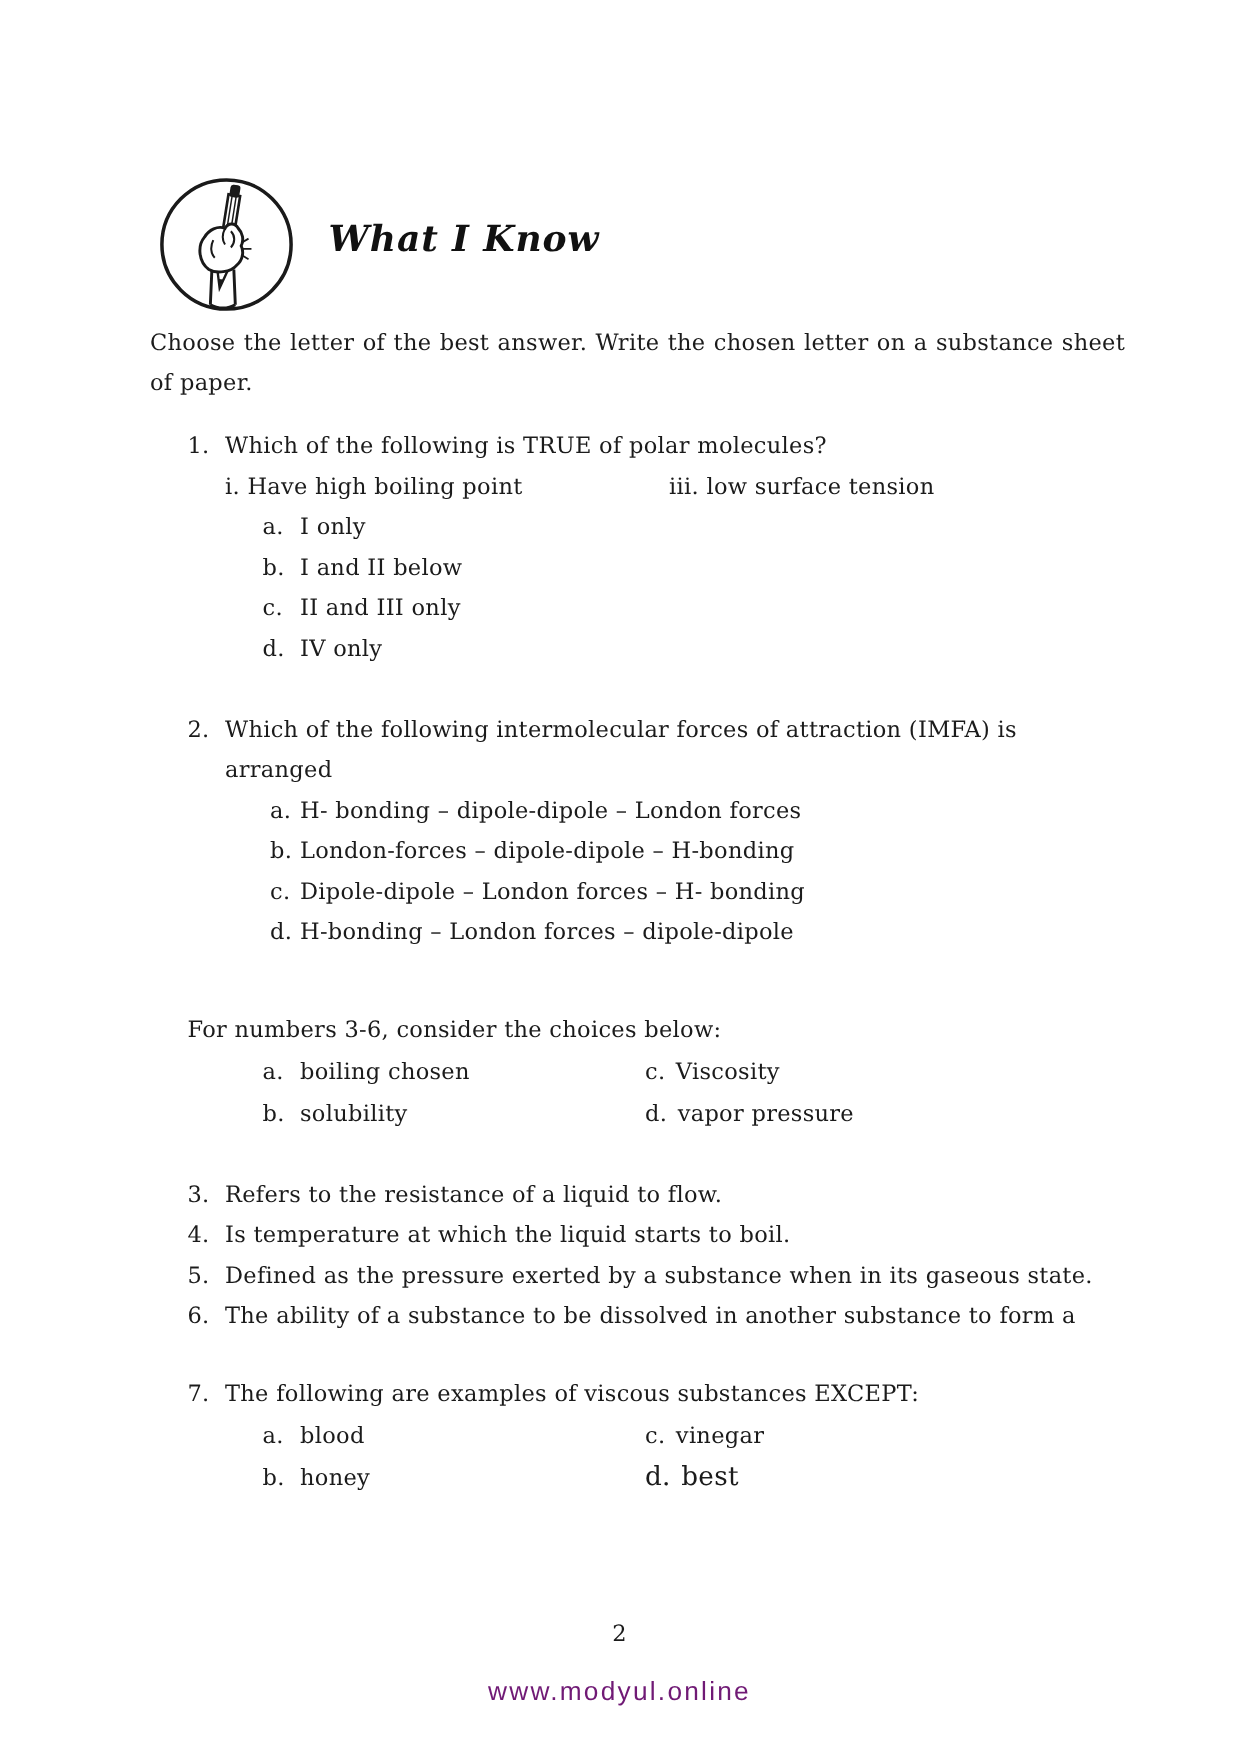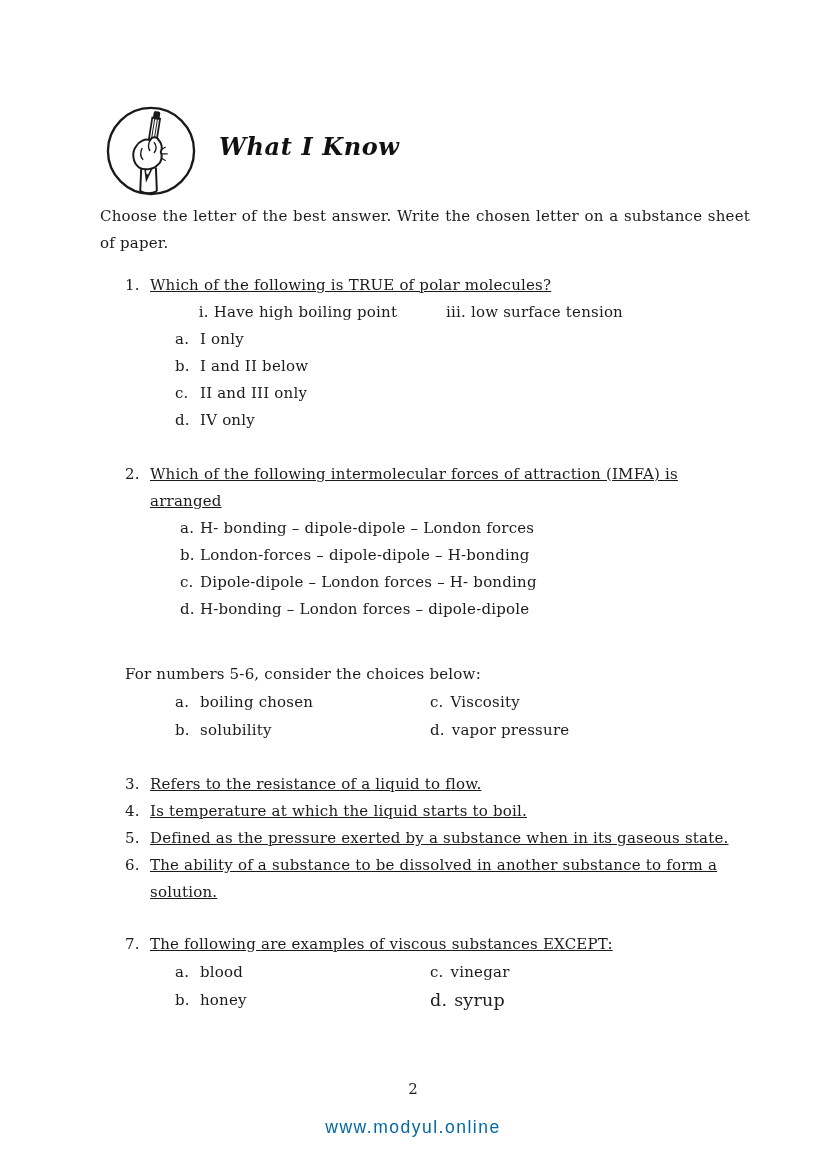--- a/index.html
+++ b/index.html
@@ -6,43 +6,43 @@
   .page {
     position: relative;
     width: 826px; height: 1169px;
     background: #ffffff;
     color: #1b1b1b;
     font-family: "DejaVu Serif", serif;
     font-size: 15px;
     letter-spacing: 0.2px;
     overflow: hidden;
   }
-  .content { position: absolute; left: 100px; top: 0; width: 650px; }
+  .content { position: absolute; left: 100px; top: 12px; width: 650px; }
 
   .header { margin-top: 104px; display: flex; align-items: center; height: 94px; }
   .icon-circle { width: 92px; height: 92px; flex: none; margin-left: 5px; }
   .title {
     margin: 0 0 10px 22px;
     font-size: 24px;
     font-weight: bold;
     font-style: italic;
     letter-spacing: 0.6px;
     color: #111;
   }
 
   .instructions { margin-top: 5px; line-height: 27px; text-align: justify; }
 
   .line { line-height: 27px; }
 
   .q-row { display: flex; line-height: 27px; }
   .q-num { width: 25px; margin-left: 25px; flex: none; }
-  .q-text { flex: 1; text-decoration: underline; }
+  .q-text { flex: 1; }
 
   .stmt-row { display: flex; margin-left: 50px; line-height: 27px; }
-  .stmt-left { width: 296px; flex: none; text-align: center; }
+  .stmt-left { width: 296px; flex: none; }
 
   .choices { margin-left: 75px; }
   .choices.q2-indent { margin-left: 80px; }
   .choice-row { display: flex; line-height: 27px; }
   .choice-label { width: 25px; flex: none; }
   .choices.q2-indent .choice-label { width: 20px; }
 
   .tc-row { display: flex; margin-left: 75px; line-height: 28px; }
   .tc-left { display: flex; width: 255px; flex: none; }
   .tc-left .choice-label { width: 25px; flex: none; }
@@ -58,21 +58,21 @@
   .footer-page-num {
     position: absolute; top: 1076px; left: 0; width: 826px;
     text-align: center; line-height: 27px; color: #1b1b1b;
   }
   .watermark {
     position: absolute; top: 1117px; left: 0; width: 826px;
     text-align: center;
     font-family: "Liberation Sans", sans-serif;
     font-size: 17.5px;
     letter-spacing: 1.5px;
-    color: #0369a1;
+    color: #701a75;
   }
 </style>
 </head>
 <body>
 
 <div class="page">
   <div class="content">
 
     <div class="header">
       <div class="icon-circle">
@@ -150,21 +150,21 @@
           <span>Dipole-dipole – London forces – H- bonding</span>
         </div>
         <div class="choice-row">
           <span class="choice-label">d.</span>
           <span>H-bonding – London forces – dipole-dipole</span>
         </div>
       </div>
     </div>
 
     <div class="mid-section mt38">
-      <div class="line" style="margin-left:25px">For numbers 5-6, consider the choices below:</div>
+      <div class="line" style="margin-left:25px">For numbers 3-6, consider the choices below:</div>
       <div class="tc-row">
         <span class="tc-left">
           <span class="choice-label">a.</span>
           <span>boiling chosen</span>
         </span>
         <span class="tc-right">
           <span class="r-label">c.</span>
           <span>Viscosity</span>
         </span>
       </div>
@@ -190,21 +190,20 @@
         <span class="q-text">Is temperature at which the liquid starts to boil.</span>
       </div>
       <div class="q-row">
         <span class="q-num">5.</span>
         <span class="q-text">Defined as the pressure exerted by a substance when in its gaseous state.</span>
       </div>
       <div class="q-row">
         <span class="q-num">6.</span>
         <span class="q-text">
           <span class="line" style="display:block">The ability of a substance to be dissolved in another substance to form a</span>
-          <span class="line" style="display:block">solution.</span>
         </span>
       </div>
     </div>
 
     <div class="question mt25">
       <div class="q-row">
         <span class="q-num">7.</span>
         <span class="q-text">The following are examples of viscous substances EXCEPT:</span>
       </div>
       <div class="tc-row">
@@ -217,21 +216,21 @@
           <span>vinegar</span>
         </span>
       </div>
       <div class="tc-row">
         <span class="tc-left">
           <span class="choice-label">b.</span>
           <span>honey</span>
         </span>
         <span class="tc-right big">
           <span class="r-label">d.</span>
-          <span>syrup</span>
+          <span>best</span>
         </span>
       </div>
     </div>
 
   </div>
 
   <div class="footer-page-num">2</div>
   <div class="watermark">www.modyul.online</div>
 </div>
 

